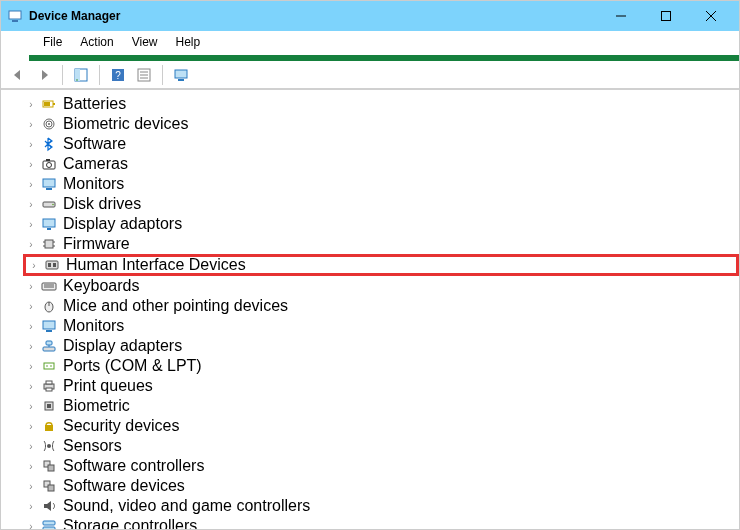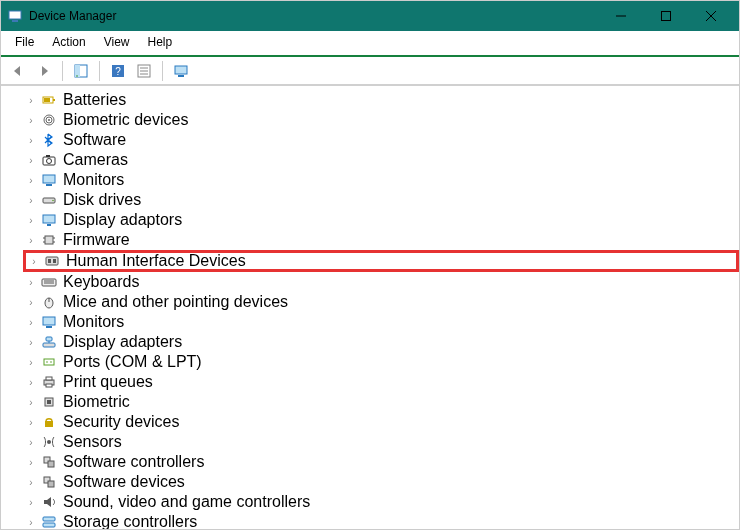--- a/index.html
+++ b/index.html
@@ -11,21 +11,22 @@
       width: 740px;
       height: 530px;
       overflow: hidden;
       border: 1px solid #ccc;
     }
     .titlebar {
       height: 30px;
       display: flex;
       align-items: center;
       padding: 0 6px;
-      background: #0f766e;
+      background: #7dd3fc;
+      font-weight: bold;
     }
     .titlebar .app-icon {
       width: 16px; height: 16px;
       margin-right: 6px;
       display:inline-flex;align-items:center;justify-content:center;
     }
     .titlebar .title { flex: 1; font-size: 12px; }
     .win-controls {
       display: flex;
       gap: 0;
@@ -34,21 +35,22 @@
       width: 45px; height: 30px;
       display: inline-flex; align-items:center; justify-content:center;
       font-size: 14px;
       cursor: default;
     }
     .menubar {
       display: flex;
       gap: 2px;
       padding: 2px 6px 4px 6px;
       font-size: 12px;
-      border-bottom: 2px solid #15803d;
+      border-bottom: 6px solid #15803d;
+      margin-left: 28px;
     }
     .menu-item {
       padding: 2px 8px;
       cursor: default;
     }
     .toolbar {
       display: flex;
       align-items: center;
       padding: 3px 6px;
       gap: 4px;

